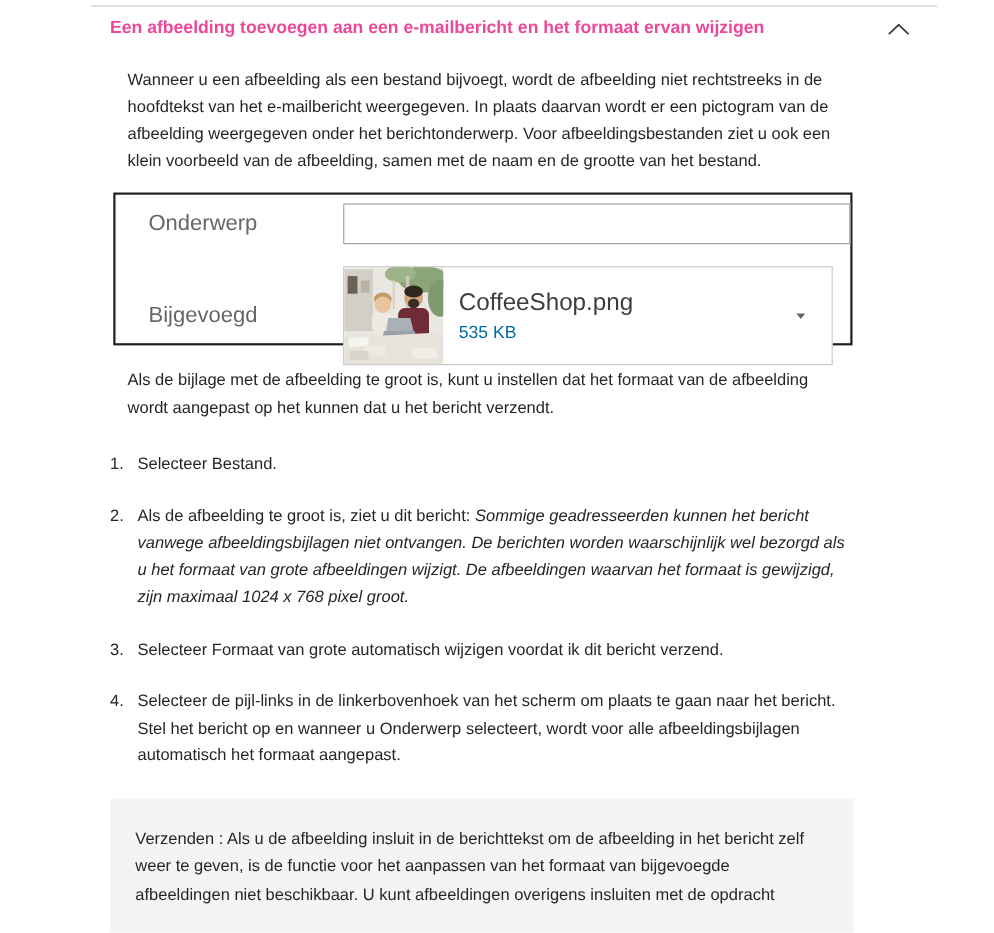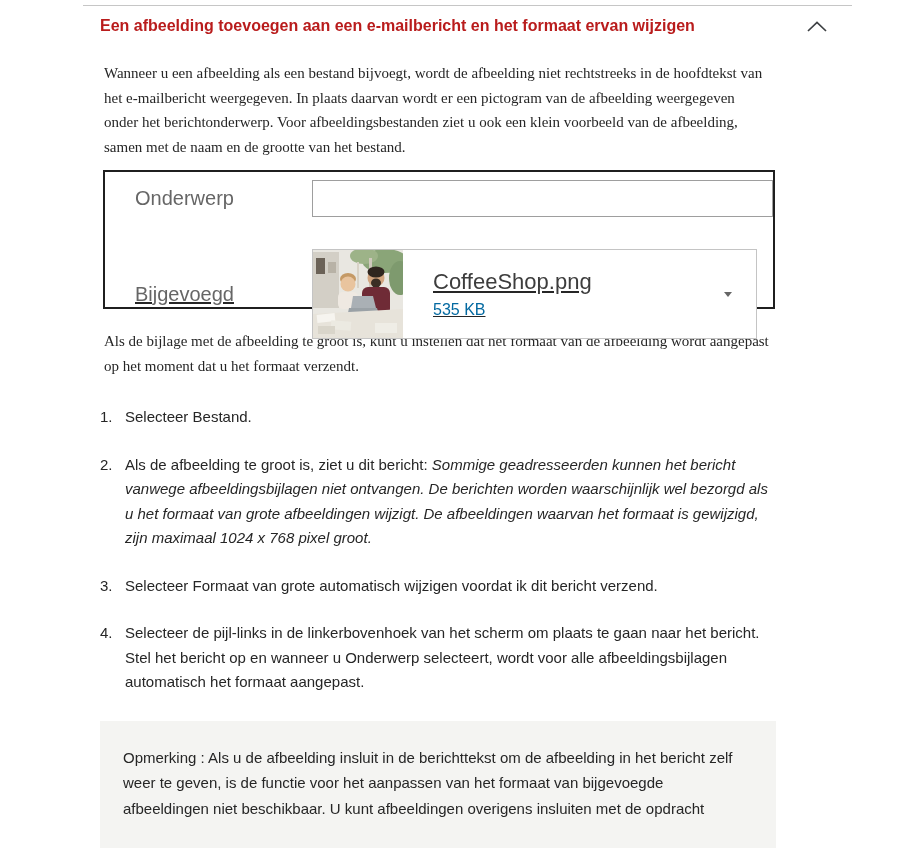--- a/index.html
+++ b/index.html
@@ -17,53 +17,53 @@
     width: 769px; height: 1px; background: #c6c6c6;
   }
   .content { margin-left: 100px; width: 676px; }
 
   
   .accordion-header {
     width: 732px;
     padding-top: 17px;
     display: flex; justify-content: space-between; align-items: center;
   }
-  .section-title { font-size: 16px; font-weight: 700; color: #b91c1c; margin: 0; }
+  .section-title { font-size: 16px; font-weight: 700; color: #ec4899; margin: 0; }
   .chevron-btn { background: none; border: none; padding: 2px 4px; cursor: pointer; line-height: 0; }
 
   
-  .para { font-size: 15px; line-height: 24.5px; margin: 4px; font-family: Liberation Serif, serif; }
+  .para { font-size: 15px; line-height: 24.5px; margin: 16px; }
   .p-intro { margin-top: 26px; }
   .p-body  { margin-top: 20px; }
 
   
   .example-box {
     margin-top: 11px; margin-left: 3px;
     width: 672px; height: 139px;
     border: 2px solid #1f1f1f;
     background: #fff;
     padding: 8px 0 0 30px;
   }
   .form-row { display: flex; align-items: center; }
   .field-label { width: 177px; flex-shrink: 0; font-size: 20px; color: #666666; }
   .subject-input {
     flex: 1; height: 37px;
     border: 1px solid #9e9e9e; background: #fff;
     font-size: 16px; padding: 0 8px; outline: none;
     font-family: "Liberation Sans", sans-serif;
   }
-  .row-attached { margin-top: 32px; text-decoration: underline; }
+  .row-attached { margin-top: 20px; }
   .attach-card {
     width: 445px; height: 90px;
     border: 1px solid #c4c4c4; background: #fff;
     display: flex; align-items: center;
     position: relative; cursor: pointer;
   }
   .thumb { width: 90px; height: 100%; flex-shrink: 0; display: block; }
-  .attach-info { padding-left: 30px; }
+  .attach-info { padding-left: 14px; }
   .attach-name { font-size: 22px; color: #3d3d3d; }
   .attach-size { font-size: 16px; color: #0369a1; margin-top: 6px; }
   .caret-down {
     position: absolute; right: 24px; top: 50%; margin-top: -2px;
     width: 0; height: 0;
     border-left: 4px solid transparent; border-right: 4px solid transparent;
     border-top: 5px solid #666;
   }
 
   
@@ -142,21 +142,21 @@
         </span>
         <span class="attach-info">
           <div class="attach-name">CoffeeShop.png</div>
           <div class="attach-size">535 KB</div>
         </span>
         <span class="caret-down"></span>
       </div>
     </div>
   </div>
 
-  <p class="para p-body">Als de bijlage met de afbeelding te groot is, kunt u instellen dat het formaat van de afbeelding wordt aangepast op het moment dat u het formaat verzendt.</p>
+  <p class="para p-body">Als de bijlage met de afbeelding te groot is, kunt u instellen dat het formaat van de afbeelding wordt aangepast op het kunnen dat u het bericht verzendt.</p>
 
   <ol class="steps">
       <li>
         <span class="step-num">1.</span>
         <span class="step-text"><span class="rich-normal">Selecteer </span><span class="rich-bold">Bestand</span><span class="rich-normal">.</span></span>
       </li>
       <li>
         <span class="step-num">2.</span>
         <span class="step-text"><span class="rich-normal">Als de afbeelding te groot is, ziet u dit bericht: </span><span class="rich-italic">Sommige geadresseerden kunnen het bericht vanwege afbeeldingsbijlagen niet ontvangen. De berichten worden waarschijnlijk wel bezorgd als u het formaat van grote afbeeldingen wijzigt. De afbeeldingen waarvan het formaat is gewijzigd, zijn maximaal 1024 x 768 pixel groot.</span></span>
       </li>
@@ -164,16 +164,16 @@
         <span class="step-num">3.</span>
         <span class="step-text"><span class="rich-normal">Selecteer </span><span class="rich-bold">Formaat van grote automatisch wijzigen voordat ik dit bericht verzend</span><span class="rich-normal">.</span></span>
       </li>
       <li>
         <span class="step-num">4.</span>
         <span class="step-text"><span class="rich-normal">Selecteer de pijl-links in de linkerbovenhoek van het scherm om plaats te gaan naar het bericht. Stel het bericht op en wanneer u </span><span class="rich-bold">Onderwerp</span><span class="rich-normal"> selecteert, wordt voor alle afbeeldingsbijlagen automatisch het formaat aangepast.</span></span>
       </li>
     </ol>
 
   <div class="note-box">
-    <span><span class="rich-bold">Opmerking :</span><span class="rich-normal">  Als u de afbeelding insluit in de berichttekst om de afbeelding in het bericht zelf weer te geven, is de functie voor het aanpassen van het formaat van bijgevoegde afbeeldingen niet beschikbaar. U kunt afbeeldingen overigens insluiten met de opdracht </span></span>
+    <span><span class="rich-bold">Verzenden :</span><span class="rich-normal">  Als u de afbeelding insluit in de berichttekst om de afbeelding in het bericht zelf weer te geven, is de functie voor het aanpassen van het formaat van bijgevoegde afbeeldingen niet beschikbaar. U kunt afbeeldingen overigens insluiten met de opdracht </span></span>
   </div>
 
 </div>
 
 </body></html>

